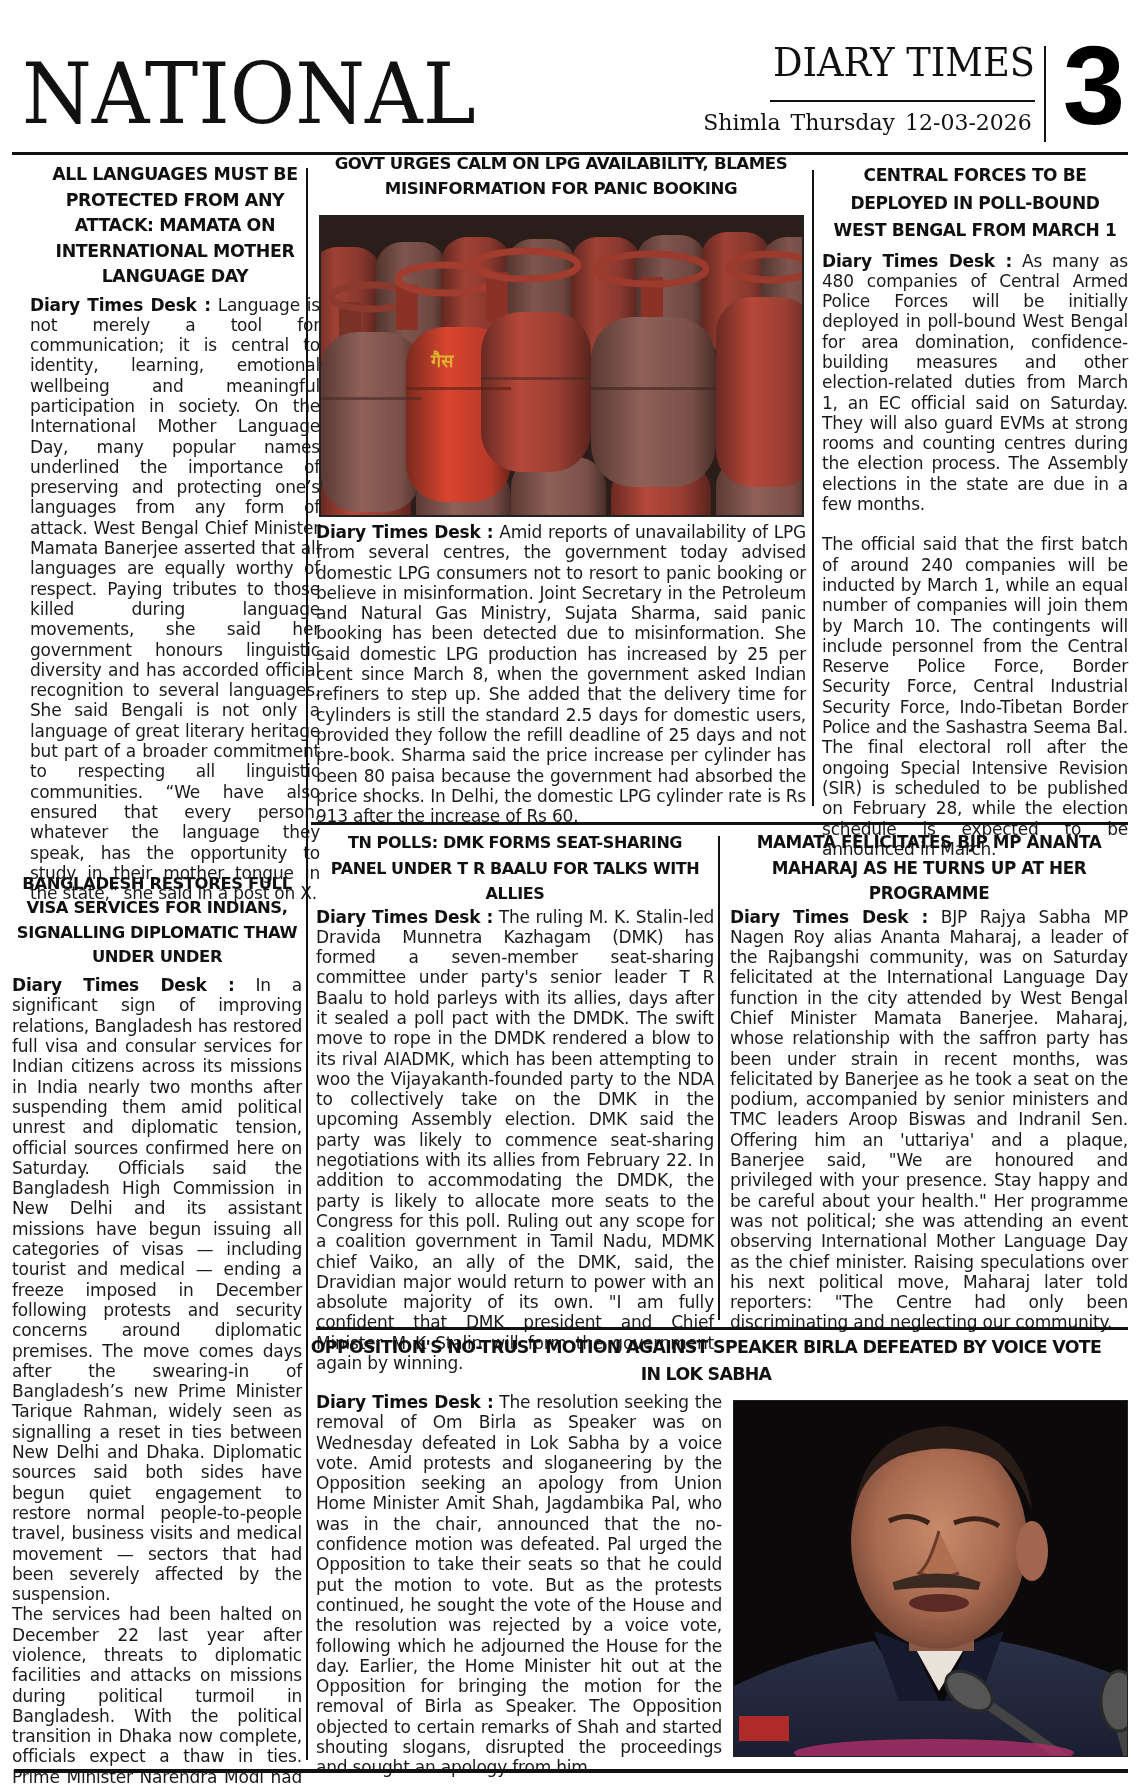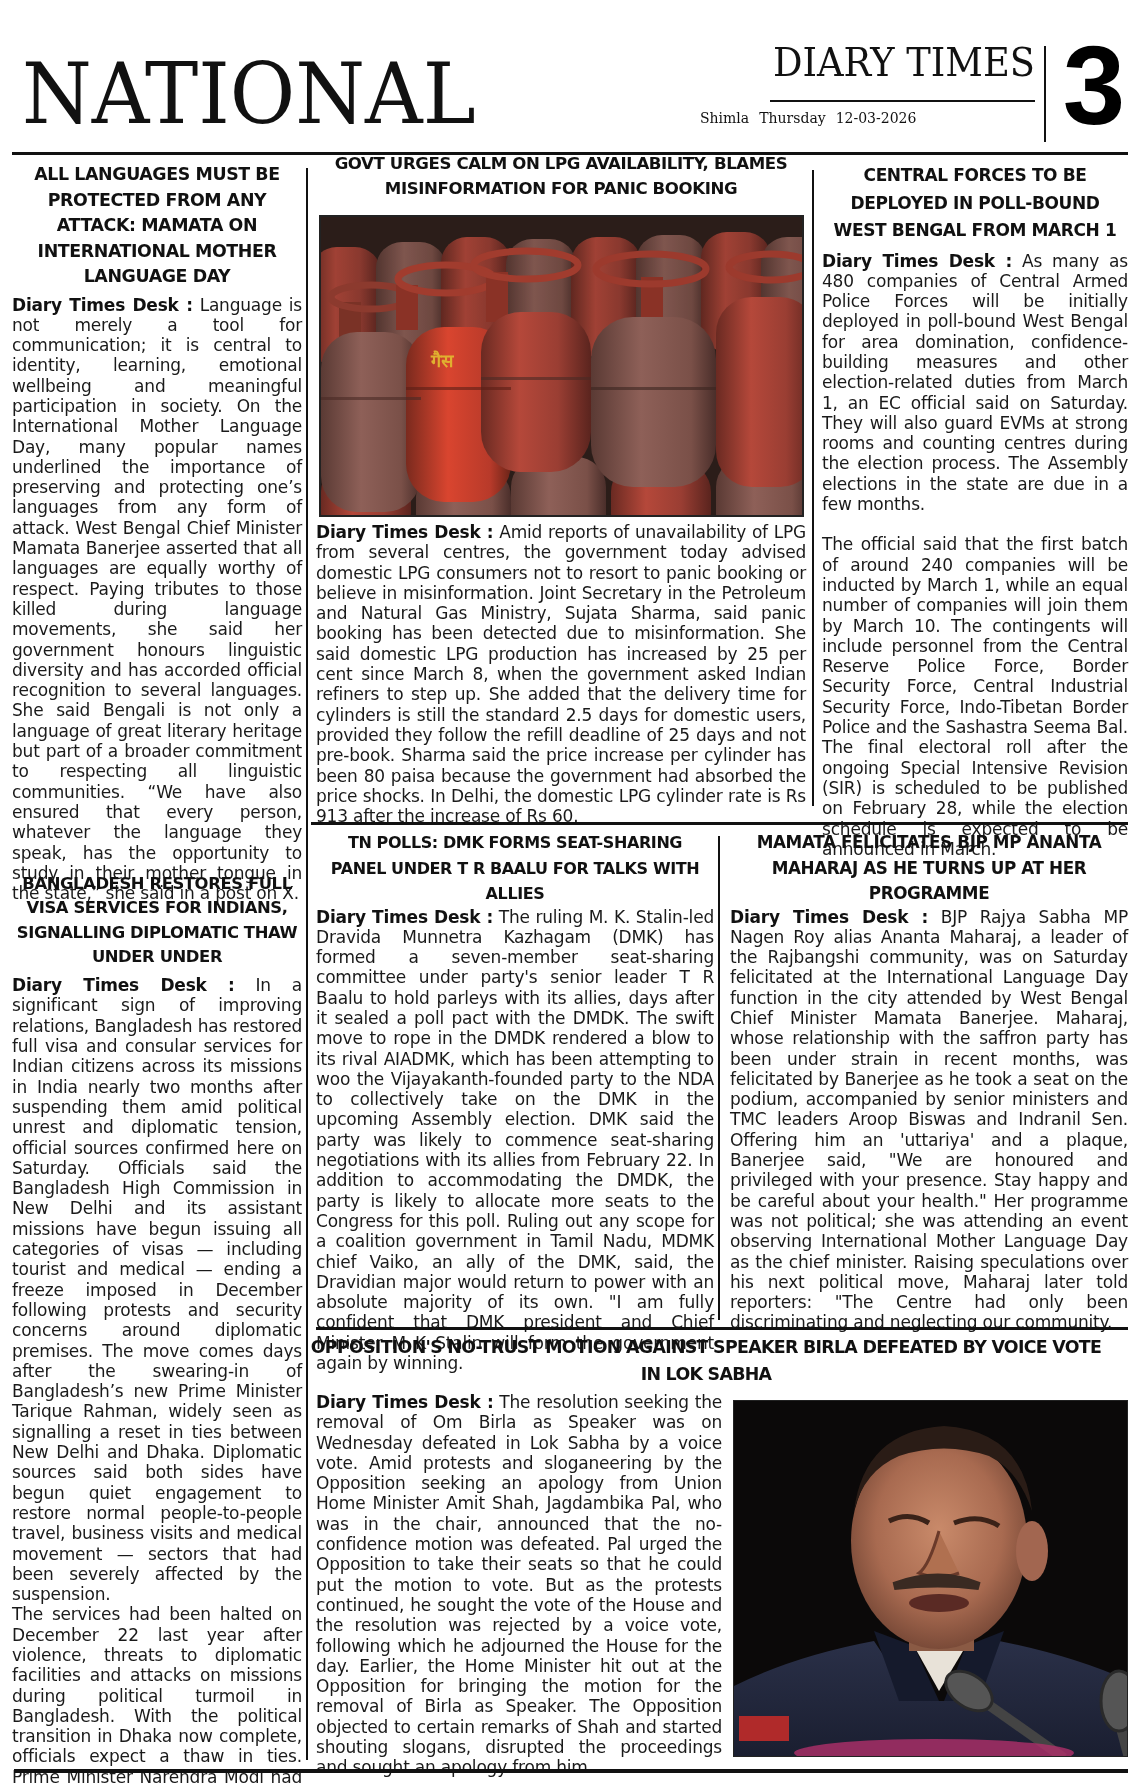--- a/index.html
+++ b/index.html
@@ -4,21 +4,21 @@
 <style>
   * { box-sizing: border-box; margin: 0; padding: 0; }
   html, body { width: 1140px; height: 1786px; background: #ffffff; overflow: hidden; }
   body { position: relative; font-family: "DejaVu Sans", sans-serif; color: #111; }
   .abs { position: absolute; }
 
   
   .section-title { left: 22px; top: 52px; font-family: "DejaVu Serif", serif; font-weight: 400; font-size: 84px; letter-spacing: 0px; line-height: 1; transform: scaleX(0.95); transform-origin: left top; color: #111; }
   .brand { left: 740px; top: 42px; width: 295px; text-align: right; font-family: "DejaVu Serif", serif; font-size: 40px; line-height: 1; color: #111; transform: scaleX(0.92); transform-origin: right top; }
   .brand-rule { left: 770px; top: 100px; width: 265px; height: 2px; background: #111; }
-  .dateline { left: 690px; top: 110px; width: 345px; text-align: left; font-family: "DejaVu Serif", serif; font-size: 14px; color: #111; white-space: nowrap; }
+  .dateline { left: 690px; top: 110px; width: 345px; text-align: center; font-family: "DejaVu Serif", serif; font-size: 22px; color: #111; white-space: nowrap; }
   .dateline span { margin-left: 10px; }
   .mast-vbar { left: 1044px; top: 46px; width: 2px; height: 96px; background: #111; }
   .page-num { left: 1054px; top: 30px; width: 80px; text-align: center; font-family: "Liberation Sans", sans-serif; font-weight: 900; font-size: 112px; line-height: 1; color: #000; }
 
   .hrule { background: #111; }
   .vrule { background: #111; }
 
   .headline { font-family: "DejaVu Sans", sans-serif; font-weight: 700; text-align: center; color: #111; letter-spacing: -0.4px; }
   .body-text { font-family: "DejaVu Sans", sans-serif; font-size: 17px; line-height: 20.3px; text-align: justify; color: #1a1a1a; letter-spacing: -0.2px; }
   .body-text .desk { font-weight: 700; color: #111; }
@@ -38,21 +38,21 @@
 <div class="abs brand">DIARY TIMES</div>
 <div class="abs brand-rule"></div>
 <div class="abs dateline">
   <span>Shimla</span><span>Thursday</span><span>12-03-2026</span>
 </div>
 <div class="abs mast-vbar"></div>
 <div class="abs page-num">3</div>
 
 <div class="abs hrule" style="left:12px; top:152px; width:1116px; height:3px;"></div>
 
-<div class="abs" style="left:12px; top:162px; width:290px;">
+<div class="abs" style="left:30px; top:162px; width:290px;">
   <h2 class="headline" style="font-size:17.4px; line-height:25.5px; padding:0 12px;">ALL LANGUAGES MUST BE PROTECTED FROM ANY ATTACK: MAMATA ON INTERNATIONAL MOTHER LANGUAGE DAY</h2>
   <p class="body-text" style="margin-top:5px;"><span class="desk">Diary Times Desk :</span> <span>Language is not merely a tool for communication; it is central to identity, learning, emotional wellbeing and meaningful participation in society. On the International Mother Language Day, many popular names underlined the importance of preserving and protecting one’s languages from any form of attack. West Bengal Chief Minister Mamata Banerjee asserted that all languages are equally worthy of respect. Paying tributes to those killed during language movements, she said her government honours linguistic diversity and has accorded official recognition to several languages. She said Bengali is not only a language of great literary heritage but part of a broader commitment to respecting all linguistic communities. “We have also ensured that every person, whatever the language they speak, has the opportunity to study in their mother tongue in the state,” she said in a post on X.</span></p>
 </div>
 
 <div class="abs" style="left:12px; top:872px; width:290px;">
   <h2 class="headline" style="font-size:16.4px; line-height:24.3px; padding:0 2px;">BANGLADESH RESTORES FULL VISA SERVICES FOR INDIANS, SIGNALLING DIPLOMATIC THAW UNDER UNDER</h2>
   <p class="body-text" style="margin-top:6px;"><span class="desk">Diary Times Desk :</span> <span>In a significant sign of improving relations, Bangladesh has restored full visa and consular services for Indian citizens across its missions in India nearly two months after suspending them amid political unrest and diplomatic tension, official sources confirmed here on Saturday. Officials said the Bangladesh High Commission in New Delhi and its assistant missions have begun issuing all categories of visas — including tourist and medical — ending a freeze imposed in December following protests and security concerns around diplomatic premises. The move comes days after the swearing-in of Bangladesh’s new Prime Minister Tarique Rahman, widely seen as signalling a reset in ties between New Delhi and Dhaka. Diplomatic sources said both sides have begun quiet engagement to restore normal people-to-people travel, business visits and medical movement — sectors that had been severely affected by the suspension.</span><span class="para3">The services had been halted on December 22 last year after violence, threats to diplomatic facilities and attacks on missions during political turmoil in Bangladesh. With the political transition in Dhaka now complete, officials expect a thaw in ties. Prime Minister Narendra Modi had earlier.</span></p>
 </div>
 
 <div class="abs vrule" style="left:306px; top:168px; width:2px; height:1592px;"></div>

